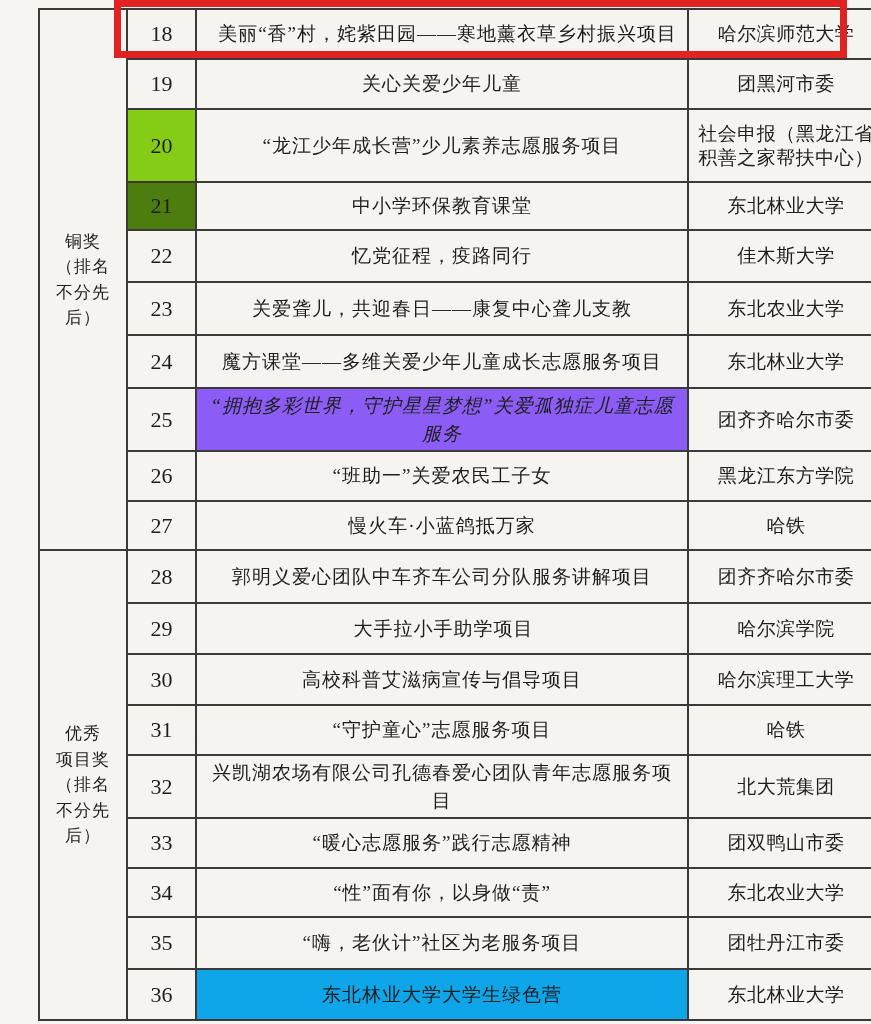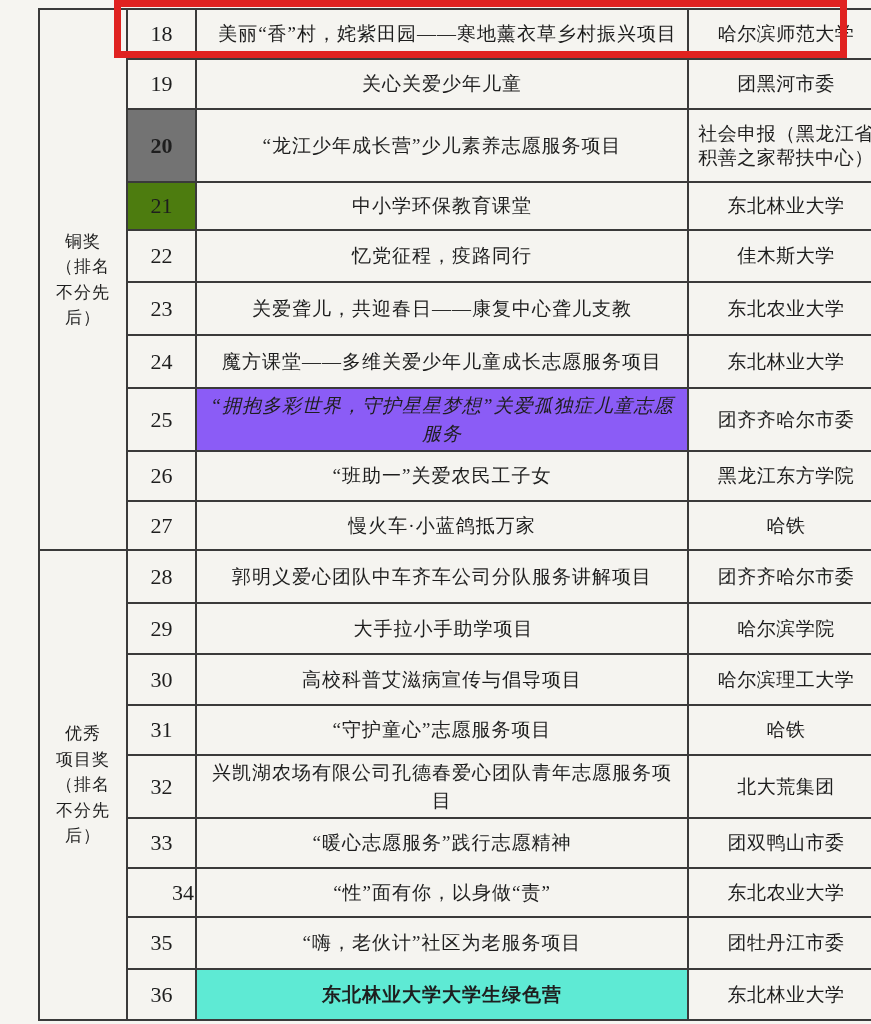--- a/index.html
+++ b/index.html
@@ -87,21 +87,21 @@
           <td class="num-cell" style="background: rgb(245, 244, 240); border-color: rgb(58, 58, 58);">18</td>
           <td class="project-cell" style="background: rgb(245, 244, 240); border-color: rgb(58, 58, 58); text-align: right;">美丽“香”村，姹紫田园——寒地薰衣草乡村振兴项目</td>
           <td class="org-cell" style="background: rgb(245, 244, 240); border-color: rgb(58, 58, 58);">哈尔滨师范大学</td>
         </tr>
         <tr style="height: 50px;">
           <td class="num-cell" style="background: rgb(245, 244, 240); border-color: rgb(58, 58, 58);">19</td>
           <td class="project-cell" style="background: rgb(245, 244, 240); border-color: rgb(58, 58, 58);">关心关爱少年儿童</td>
           <td class="org-cell" style="background: rgb(245, 244, 240); border-color: rgb(58, 58, 58);">团黑河市委</td>
         </tr>
         <tr style="height: 73px;">
-          <td class="num-cell" style="background: #737373; border-color: rgb(58, 58, 58); font-weight: bold;">20</td>
+          <td class="num-cell" style="background: #84cc16; border-color: rgb(58, 58, 58);">20</td>
           <td class="project-cell" style="background: rgb(245, 244, 240); border-color: rgb(58, 58, 58);">“龙江少年成长营”少儿素养志愿服务项目</td>
           <td class="org-cell" style="background: rgb(245, 244, 240); border-color: rgb(58, 58, 58);">社会申报（黑龙江省积善之家帮扶中心）</td>
         </tr>
         <tr style="height: 48px;">
           <td class="num-cell" style="background: #4d7c0f; border-color: rgb(58, 58, 58);">21</td>
           <td class="project-cell" style="background: rgb(245, 244, 240); border-color: rgb(58, 58, 58);">中小学环保教育课堂</td>
           <td class="org-cell" style="background: rgb(245, 244, 240); border-color: rgb(58, 58, 58);">东北林业大学</td>
         </tr>
         <tr style="height: 52px;">
           <td class="num-cell" style="background: rgb(245, 244, 240); border-color: rgb(58, 58, 58);">22</td>
@@ -162,30 +162,30 @@
           <td class="num-cell" style="background: rgb(245, 244, 240); border-color: rgb(58, 58, 58);">32</td>
           <td class="project-cell" style="background: rgb(245, 244, 240); border-color: rgb(58, 58, 58);">兴凯湖农场有限公司孔德春爱心团队青年志愿服务项目</td>
           <td class="org-cell" style="background: rgb(245, 244, 240); border-color: rgb(58, 58, 58);">北大荒集团</td>
         </tr>
         <tr style="height: 50px;">
           <td class="num-cell" style="background: rgb(245, 244, 240); border-color: rgb(58, 58, 58);">33</td>
           <td class="project-cell" style="background: rgb(245, 244, 240); border-color: rgb(58, 58, 58);">“暖心志愿服务”践行志愿精神</td>
           <td class="org-cell" style="background: rgb(245, 244, 240); border-color: rgb(58, 58, 58);">团双鸭山市委</td>
         </tr>
         <tr style="height: 49px;">
-          <td class="num-cell" style="background: rgb(245, 244, 240); border-color: rgb(58, 58, 58); text-align: right;">34</td>
+          <td class="num-cell" style="background: rgb(245, 244, 240); border-color: rgb(58, 58, 58);">34</td>
           <td class="project-cell" style="background: rgb(245, 244, 240); border-color: rgb(58, 58, 58);">“性”面有你，以身做“责”</td>
           <td class="org-cell" style="background: rgb(245, 244, 240); border-color: rgb(58, 58, 58);">东北农业大学</td>
         </tr>
         <tr style="height: 52px;">
           <td class="num-cell" style="background: rgb(245, 244, 240); border-color: rgb(58, 58, 58);">35</td>
           <td class="project-cell" style="background: rgb(245, 244, 240); border-color: rgb(58, 58, 58);">“嗨，老伙计”社区为老服务项目</td>
           <td class="org-cell" style="background: rgb(245, 244, 240); border-color: rgb(58, 58, 58);">团牡丹江市委</td>
         </tr>
         <tr style="height: 51px;">
           <td class="num-cell" style="background: rgb(245, 244, 240); border-color: rgb(58, 58, 58);">36</td>
-          <td class="project-cell" style="background: #5eead4; border-color: rgb(58, 58, 58); font-weight: bold;">东北林业大学大学生绿色营</td>
+          <td class="project-cell" style="background: #0ea5e9; border-color: rgb(58, 58, 58);">东北林业大学大学生绿色营</td>
           <td class="org-cell" style="background: rgb(245, 244, 240); border-color: rgb(58, 58, 58);">东北林业大学</td>
         </tr>
       </tbody>
   </table>
   <div class="highlight-box" style="border-color: rgb(224, 34, 32);"></div>
 </div>
 
 </body></html>

